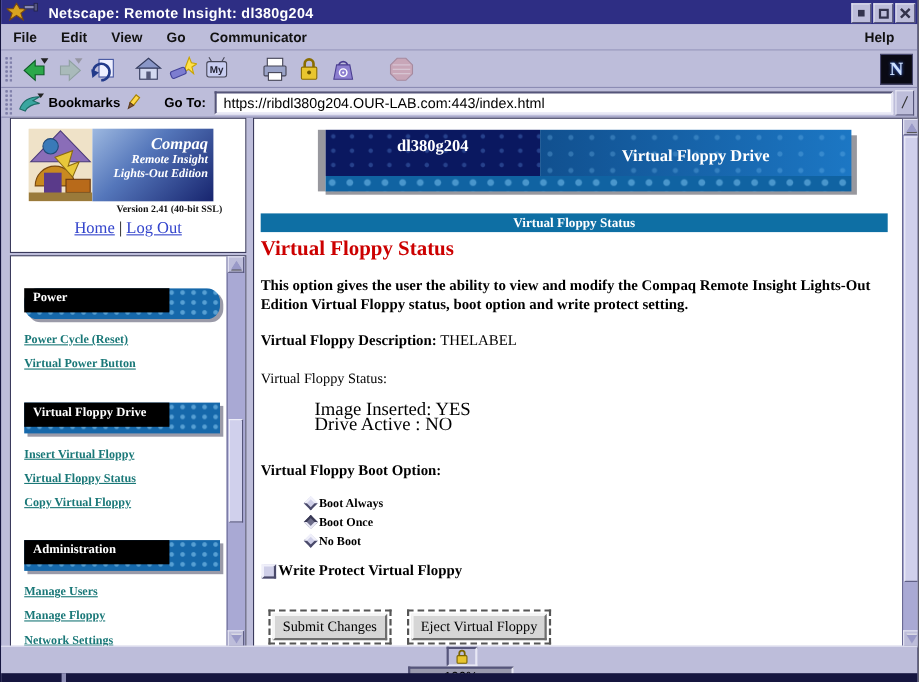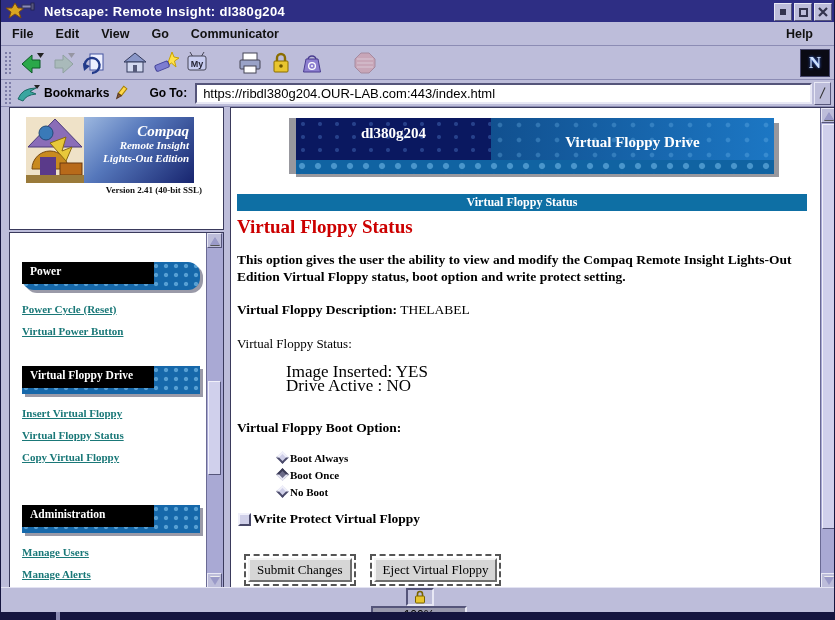--- a/index.html
+++ b/index.html
@@ -66,21 +66,21 @@
   .home-row a{color:#3344cc;text-decoration:underline;cursor:pointer;}
 
   
   .side-scrollpane{position:absolute;left:0;top:0;right:16px;bottom:0;padding-left:12px;overflow:hidden;}
   .side-hdr{position:relative;width:178px;height:28px;background:#1668aa;
     background-image:radial-gradient(circle at 4px 4px,rgba(140,205,245,.55) 1.6px,transparent 2.6px);
     background-size:10px 9px;box-shadow:3px 3px 0 #9a9aa8;}
   .side-hdr-black{position:absolute;left:0;top:0;width:132px;height:22px;background:#000;
     color:#fff;font-family:"Liberation Serif",serif;font-weight:bold;font-size:11.5px;
     padding:3px 0 0 8px;box-sizing:border-box;}
-  .hdr-power{margin-top:29px;border-radius:12px;} .hdr-vfd{margin-top:28px;} .hdr-admin{margin-top:41px;}
+  .hdr-power{margin-top:29px;border-radius:12px;} .hdr-vfd{margin-top:28px;} .hdr-admin{margin-top:27px;}
   .side-link{display:block;font-family:"Liberation Serif",serif;font-weight:bold;font-size:11px;
     color:#1a7878;text-decoration:underline;cursor:pointer;line-height:14px;}
   .lk-first{margin-top:12px;} .lk{margin-top:8px;}
 
   
   .vscroll{position:absolute;right:0;top:0;bottom:0;width:16px;background:#a9a9d4;border-left:1px solid #6a6a94;}
   .sb-btn{position:absolute;left:0;width:15px;height:15px;background:#bdbdda;border:1px solid;
     border-color:#e8e8f5 #55557a #55557a #e8e8f5;display:flex;align-items:center;justify-content:center;box-sizing:border-box;}
   .sb-up{top:0;} .sb-down{bottom:0;}
   .tri-up{width:0;height:0;border-left:5px solid transparent;border-right:5px solid transparent;border-bottom:8px solid #9a9ac8;filter:drop-shadow(0 1px 0 #555);}
@@ -289,20 +289,25 @@
         <polygon points="24,26 40,20 36,34 46,30 40,44" fill="#e8c83a" stroke="#8a6a10"></polygon>
         <rect x="0" y="58" width="58" height="8" fill="#9a7a3a"></rect>
       </svg>
       <div class="brand-txt">
         <div class="brand-l1">Compaq</div>
         <div class="brand-l2">Remote Insight</div>
         <div class="brand-l3">Lights-Out Edition</div>
       </div>
     </div>
     <div class="version">Version 2.41 (40-bit SSL)</div>
+    <div class="home-row">
+      <a>Home</a>
+      <span>|</span>
+      <a>Log Out</a>
+    </div>
   </div>
 
   <div id="frame-side-bottom" class="frame">
     <div class="side-scrollpane">
 
       <div class="side-hdr hdr-power">
         <div class="side-hdr-black"><span>Power</span></div>
       </div>
       <a class="side-link lk-first">Power Cycle (Reset)</a>
       <a class="side-link lk">Virtual Power Button</a>
@@ -311,21 +316,21 @@
         <div class="side-hdr-black"><span>Virtual Floppy Drive</span></div>
       </div>
       <a class="side-link lk-first">Insert Virtual Floppy</a>
       <a class="side-link lk">Virtual Floppy Status</a>
       <a class="side-link lk">Copy Virtual Floppy</a>
 
       <div class="side-hdr hdr-admin">
         <div class="side-hdr-black"><span>Administration</span></div>
       </div>
       <a class="side-link lk-first">Manage Users</a>
-      <a class="side-link lk">Manage Alerts</a>
+      <a class="side-link lk">Manage Floppy</a>
       <a class="side-link lk">Network Settings</a>
     </div>
 
     <div class="vscroll">
       <div class="sb-btn sb-up">
           <span class="tri-up"></span>
         </div>
       <div class="sb-thumb" style="top:148px;height:94px;"></div>
       <div class="sb-btn sb-down">
           <span class="tri-down"></span>

